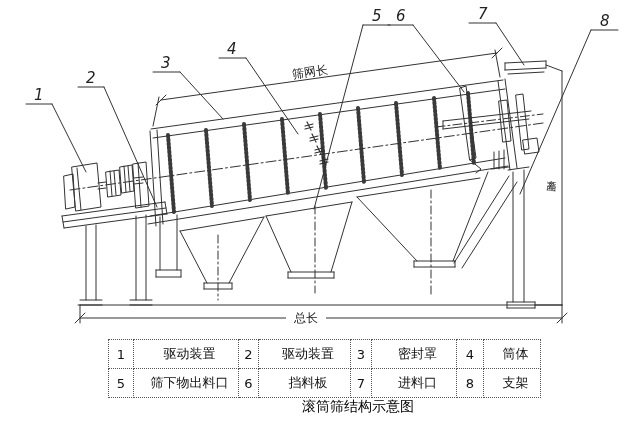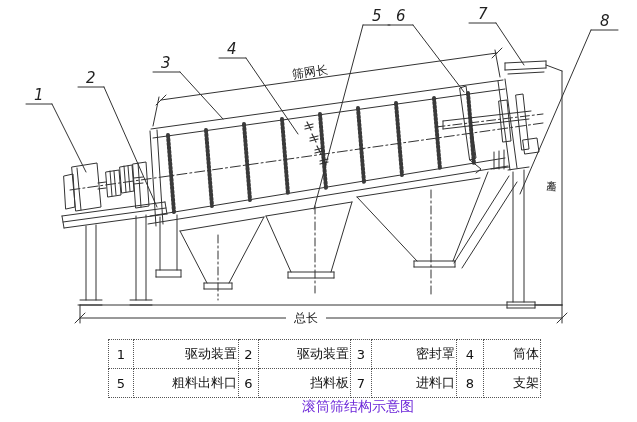--- a/index.html
+++ b/index.html
@@ -8,23 +8,23 @@
   svg{position:absolute;left:0;top:0;}
   .callout{font-size:15px;font-style:italic;fill:#222;}
   .dimtext{font-size:12px;fill:#222;}
   .vdim{position:absolute;left:545px;top:172px;writing-mode:vertical-rl;
         font-size:10px;color:#333;letter-spacing:1px;transform:rotate(4deg);}
   table.legend{position:absolute;left:108px;top:339px;border-collapse:collapse;
         table-layout:fixed;width:432px;}
   table.legend td{border:1px dotted #555;height:26px;font-size:13px;color:#111;
         white-space:nowrap;overflow:hidden;}
   td.num{text-align:center;}
-  td.lab{padding-left:8px;text-align:right;}
+  td.lab{padding-left:8px;text-align:center;}
   .caption{position:absolute;left:292px;top:398px;width:132px;text-align:center;
-        font-size:14px;color:#6d28d9;}
+        font-size:14px;color:#000000;}
 </style>
 </head>
 <body>
 
 <div class="stage">
 
 <svg width="637" height="422" viewBox="0 0 637 422">
   <g stroke="#333" stroke-width="1" fill="none" stroke-linecap="round">
 
     <g>
@@ -239,21 +239,21 @@
     <td class="lab">驱动装置</td>
     <td class="num">2</td>
     <td class="lab">驱动装置</td>
     <td class="num">3</td>
     <td class="lab">密封罩</td>
     <td class="num">4</td>
     <td class="lab">筒体</td>
   </tr>
   <tr>
     <td class="num">5</td>
-    <td class="lab">粗料出料口</td>
+    <td class="lab">筛下物出料口</td>
     <td class="num">6</td>
     <td class="lab">挡料板</td>
     <td class="num">7</td>
     <td class="lab">进料口</td>
     <td class="num">8</td>
     <td class="lab">支架</td>
   </tr>
 </tbody>
     </table>
 

